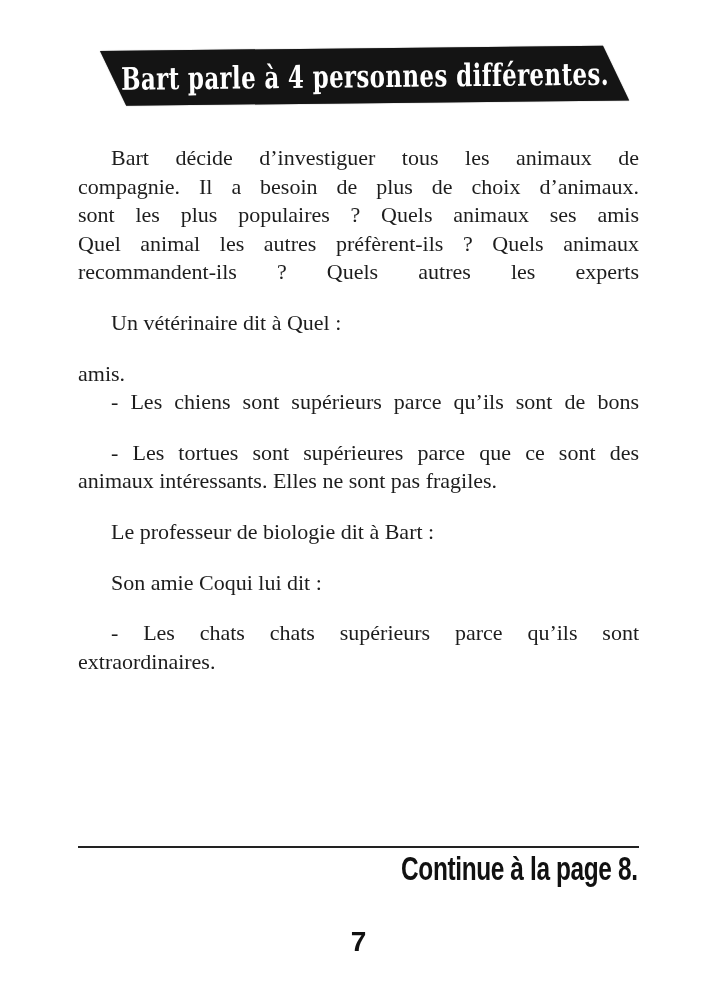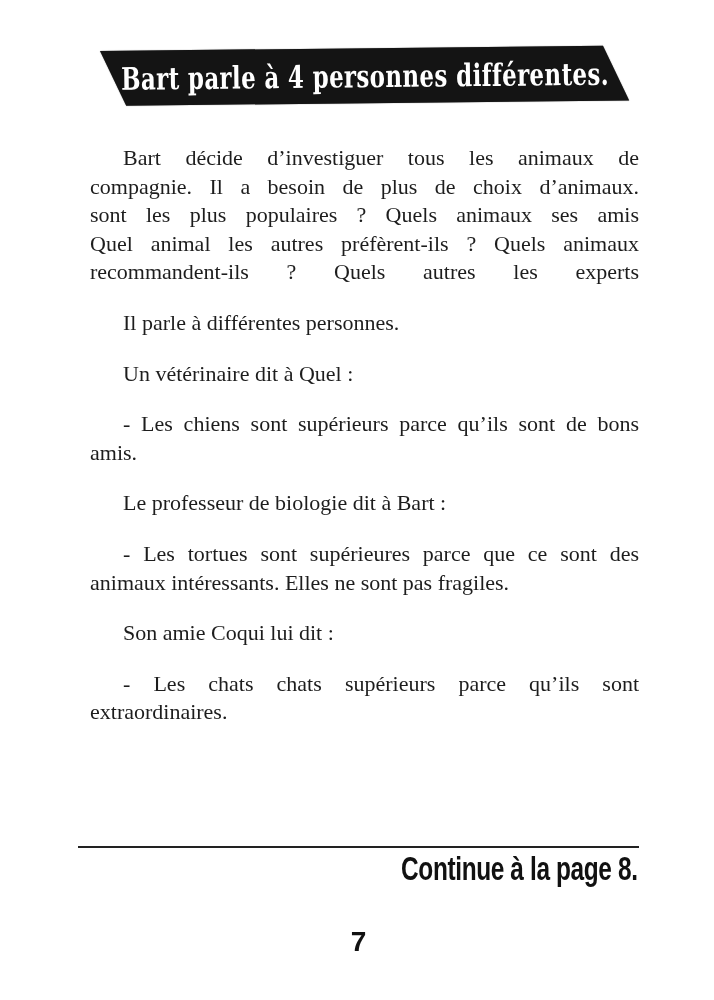--- a/index.html
+++ b/index.html
@@ -48,21 +48,21 @@
   
   .story {
     position: absolute;
     left: 78px;
     top: 144px;
     width: 561px;
     font-size: 22px;
     line-height: 28.6px;
   }
   .para {
-    margin: 0 0 22px 12px;
+    margin: 0 0 22px 0;
   }
   .para:last-child { margin-bottom: 0; }
   .line {
     white-space: normal;
   }
   .line.just {
     text-align: justify;
     text-align-last: justify;
   }
   .line.first {
@@ -116,35 +116,32 @@
 
   <div class="story">
       <div class="para">
         <div class="line just first">Bart décide d’investiguer tous les animaux de</div>
         <div class="line just">compagnie. Il a besoin de plus de choix d’animaux.</div>
         <div class="line just">sont les plus populaires ? Quels animaux ses amis</div>
         <div class="line just">Quel animal les autres préfèrent-ils ? Quels animaux</div>
         <div class="line just">recommandent-ils ? Quels autres les experts</div>
       </div>
       <div class="para">
-        <div class="line first">Il parle à différentes personnes.</div>
-      </div>
-      <div class="para">
         <div class="line first">Un vétérinaire dit à Quel :</div>
       </div>
       <div class="para">
+        <div class="line">amis.</div>
         <div class="line just first">- Les chiens sont supérieurs parce qu’ils sont de bons</div>
-        <div class="line">amis.</div>
-      </div>
-      <div class="para">
-        <div class="line first">Le professeur de biologie dit à Bart :</div>
       </div>
       <div class="para">
         <div class="line just first">- Les tortues sont supérieures parce que ce sont des</div>
         <div class="line">animaux intéressants. Elles ne sont pas fragiles.</div>
+      </div>
+      <div class="para">
+        <div class="line first">Le professeur de biologie dit à Bart :</div>
       </div>
       <div class="para">
         <div class="line first">Son amie Coqui lui dit :</div>
       </div>
       <div class="para">
         <div class="line just first">- Les chats chats supérieurs parce qu’ils sont</div>
         <div class="line">extraordinaires.</div>
       </div>
     </div>
 

